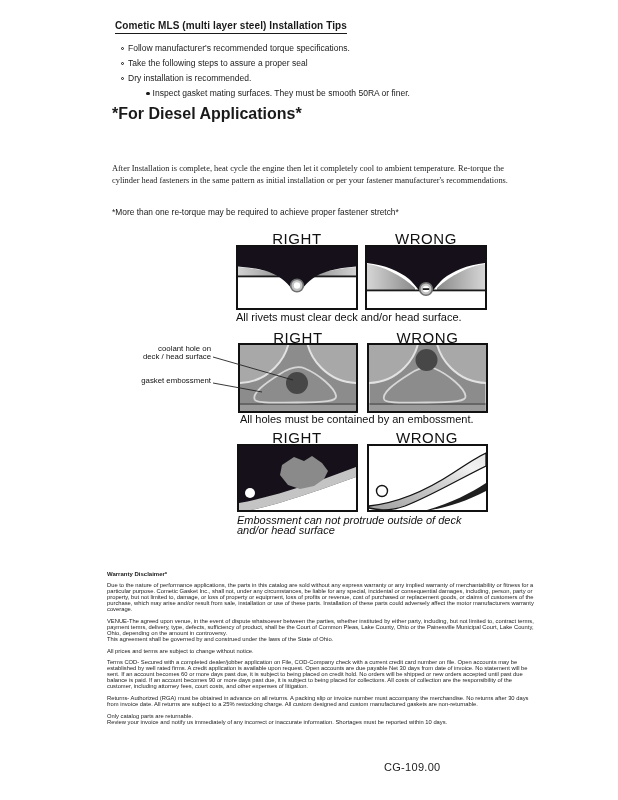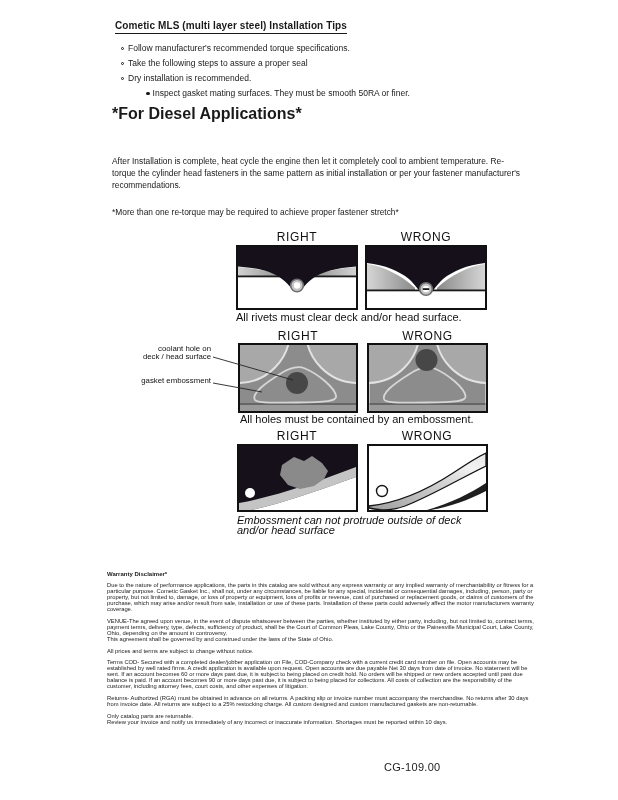--- a/index.html
+++ b/index.html
@@ -12,24 +12,24 @@
 
   .bullets { position:absolute; left:97px; top:41px; width:440px; font-size:8.5px;margin-left:24px; }
   .brow { display:flex; line-height:15px; }
   .brow.sub { padding-left:25px; }
   .obullet { flex:none; width:3px; height:3px; border:1px solid #1a1a1a; border-radius:50%; margin:5.5px 4px 0 0; }
   .fbullet { flex:none; width:3.6px; height:3.6px; background:#1a1a1a; border-radius:50%; margin:5.5px 3px 0 0; }
 
   .diesel-heading { position:absolute; left:112px; top:105px; font-size:16px; font-weight:bold; }
   .para { position:absolute; left:112px; width:410px; font-size:8.4px; line-height:11.8px; }
   #para1 { top:133px; }
-  #para2 { top:156px; }
+  #para2 { top:163px;font-family:Liberation Serif, serif; }
   #para3 { top:207px; }
 
-  .fig-label { position:absolute; font-size:12px; letter-spacing:0.6px; text-align:center; color:#111; }
+  .fig-label { position:absolute; font-size:15px; letter-spacing:0.6px; text-align:center; color:#111; }
   .fig-box { position:absolute; border:2px solid #111; background:#fff; }
   .fig-box svg { display:block; }
   .caption { position:absolute; font-size:11px; line-height:9.5px; color:#111; }
   .preline { white-space:pre-line;font-style:italic; }
 
   .callout { position:absolute; right:407px; text-align:right; font-size:7.8px; line-height:7.6px; white-space:pre-line; color:#111; }
   #callout1 { top:345px; }
   #callout2 { top:377px; }
 
   .leader-overlay { position:absolute; left:0; top:0; width:618px; height:800px; pointer-events:none; }

